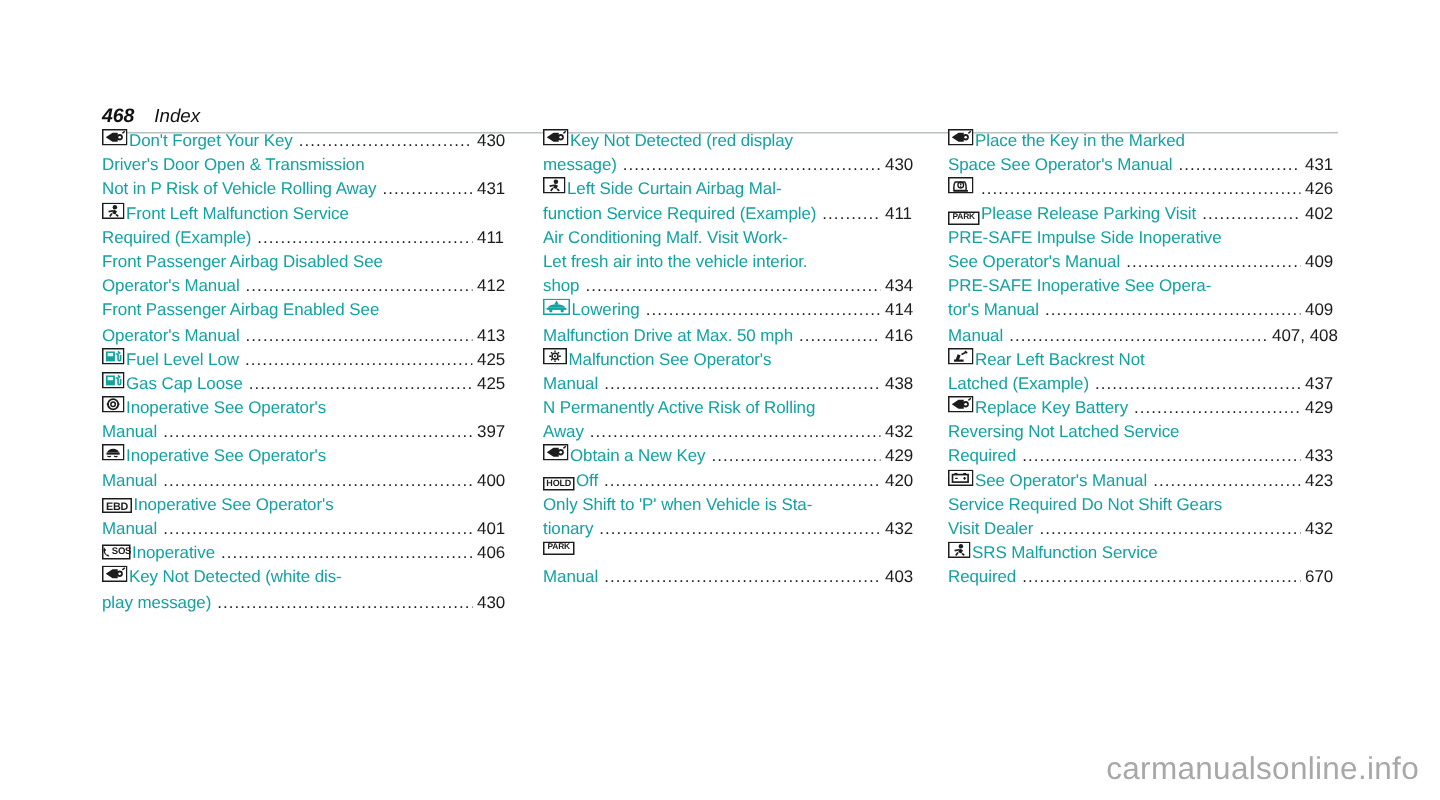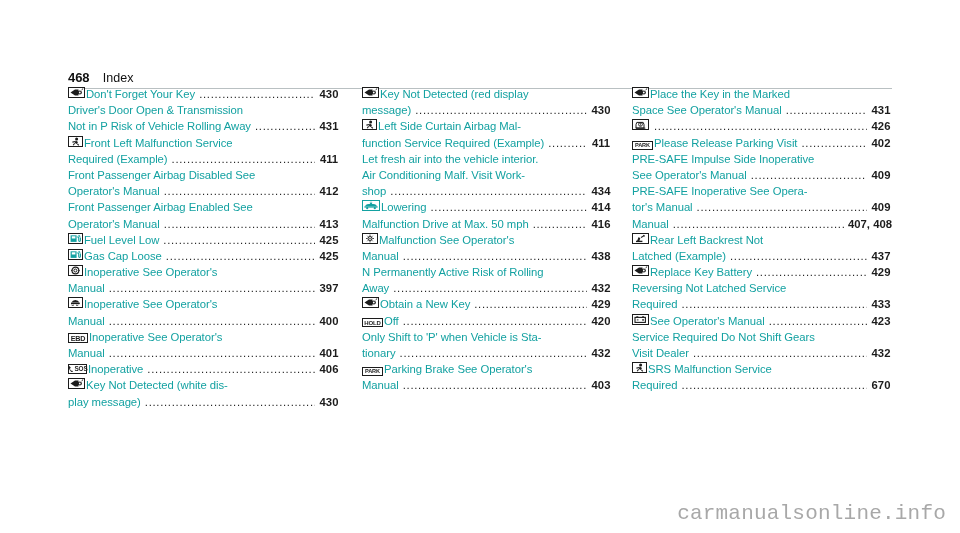--- a/index.html
+++ b/index.html
@@ -15,20 +15,21 @@
     overflow: hidden;
   }
 
   
   #page-header {
     position: absolute;
     left: 68px;
     top: 68px;
     width: 824px;
     height: 22px;
+    font-style: italic;
   }
   #page-header .pg-num {
     font-size: 13px;
     font-weight: bold;
     color: #111111;
     letter-spacing: -0.1px;
   }
   #page-header .pg-sec {
     font-size: 12.5px;
     color: #111111;
@@ -84,23 +85,23 @@
     font-size: 11.3px;
     overflow: hidden;
     white-space: nowrap;
     letter-spacing: 0.7px;
     margin: 0 3px 0 4px;
     min-width: 0;
   }
   .pageno {
     color: #1c1c1c;
     font-size: 11.3px;
-    font-weight: bold;
+    font-weight: normal;
     flex: 0 0 auto;
-    text-align: center;
+    text-align: left;
     min-width: 22px;
   }
   .pageno.wide { min-width: 44px; }
   .spacer { flex: 1 1 auto; }
 
   
   .ico {
     display: inline-block;
     position: relative;
     vertical-align: -2px;
@@ -147,21 +148,21 @@
     color: #1c1c1c;
     letter-spacing: -0.2px;
     line-height: 1;
   }
 
   
   #watermark {
     position: absolute;
     right: 14px;
     bottom: 8px;
-    font-family: Liberation Mono, monospace;
+    font-family: Liberation Sans, sans-serif;
     font-size: 21px;
     color: #a8a8a8;
     letter-spacing: 0.2px;
     user-select: none;
     text-align: right;
   }
 </style>
 </head>
 <body>
 
@@ -398,25 +399,25 @@
           <span class="spacer"></span>
         </div>
         <div class="line">
           <span class="txt">function Service Required (Example)</span>
           <span class="leader">..........................................................................................</span>
           <span class="pageno">411</span>
         </div>
       </div>
       <div class="entry">
         <div class="line nodots">
+          <span class="txt">Air Conditioning Malf. Visit Work-</span>
+          <span class="spacer"></span>
+        </div>
+        <div class="line nodots">
           <span class="txt">Let fresh air into the vehicle interior.</span>
-          <span class="spacer"></span>
-        </div>
-        <div class="line nodots">
-          <span class="txt">Air Conditioning Malf. Visit Work-</span>
           <span class="spacer"></span>
         </div>
         <div class="line">
           <span class="txt">shop</span>
           <span class="leader">..........................................................................................</span>
           <span class="pageno">434</span>
         </div>
       </div>
       <div class="entry">
         <div class="line">
@@ -510,21 +511,20 @@
           <span class="txt">tionary</span>
           <span class="leader">..........................................................................................</span>
           <span class="pageno">432</span>
         </div>
       </div>
       <div class="entry">
         <div class="line nodots">
           <span class="ico ico-box" style="width: 21px; height: 9px;">
             <span class="park-txt">PARK</span>
           </span>
-          <span class="txt">Parking Brake See Operator's</span>
           <span class="spacer"></span>
         </div>
         <div class="line">
           <span class="txt">Manual</span>
           <span class="leader">..........................................................................................</span>
           <span class="pageno">403</span>
         </div>
       </div>
     </div>
     <div class="column c3">

